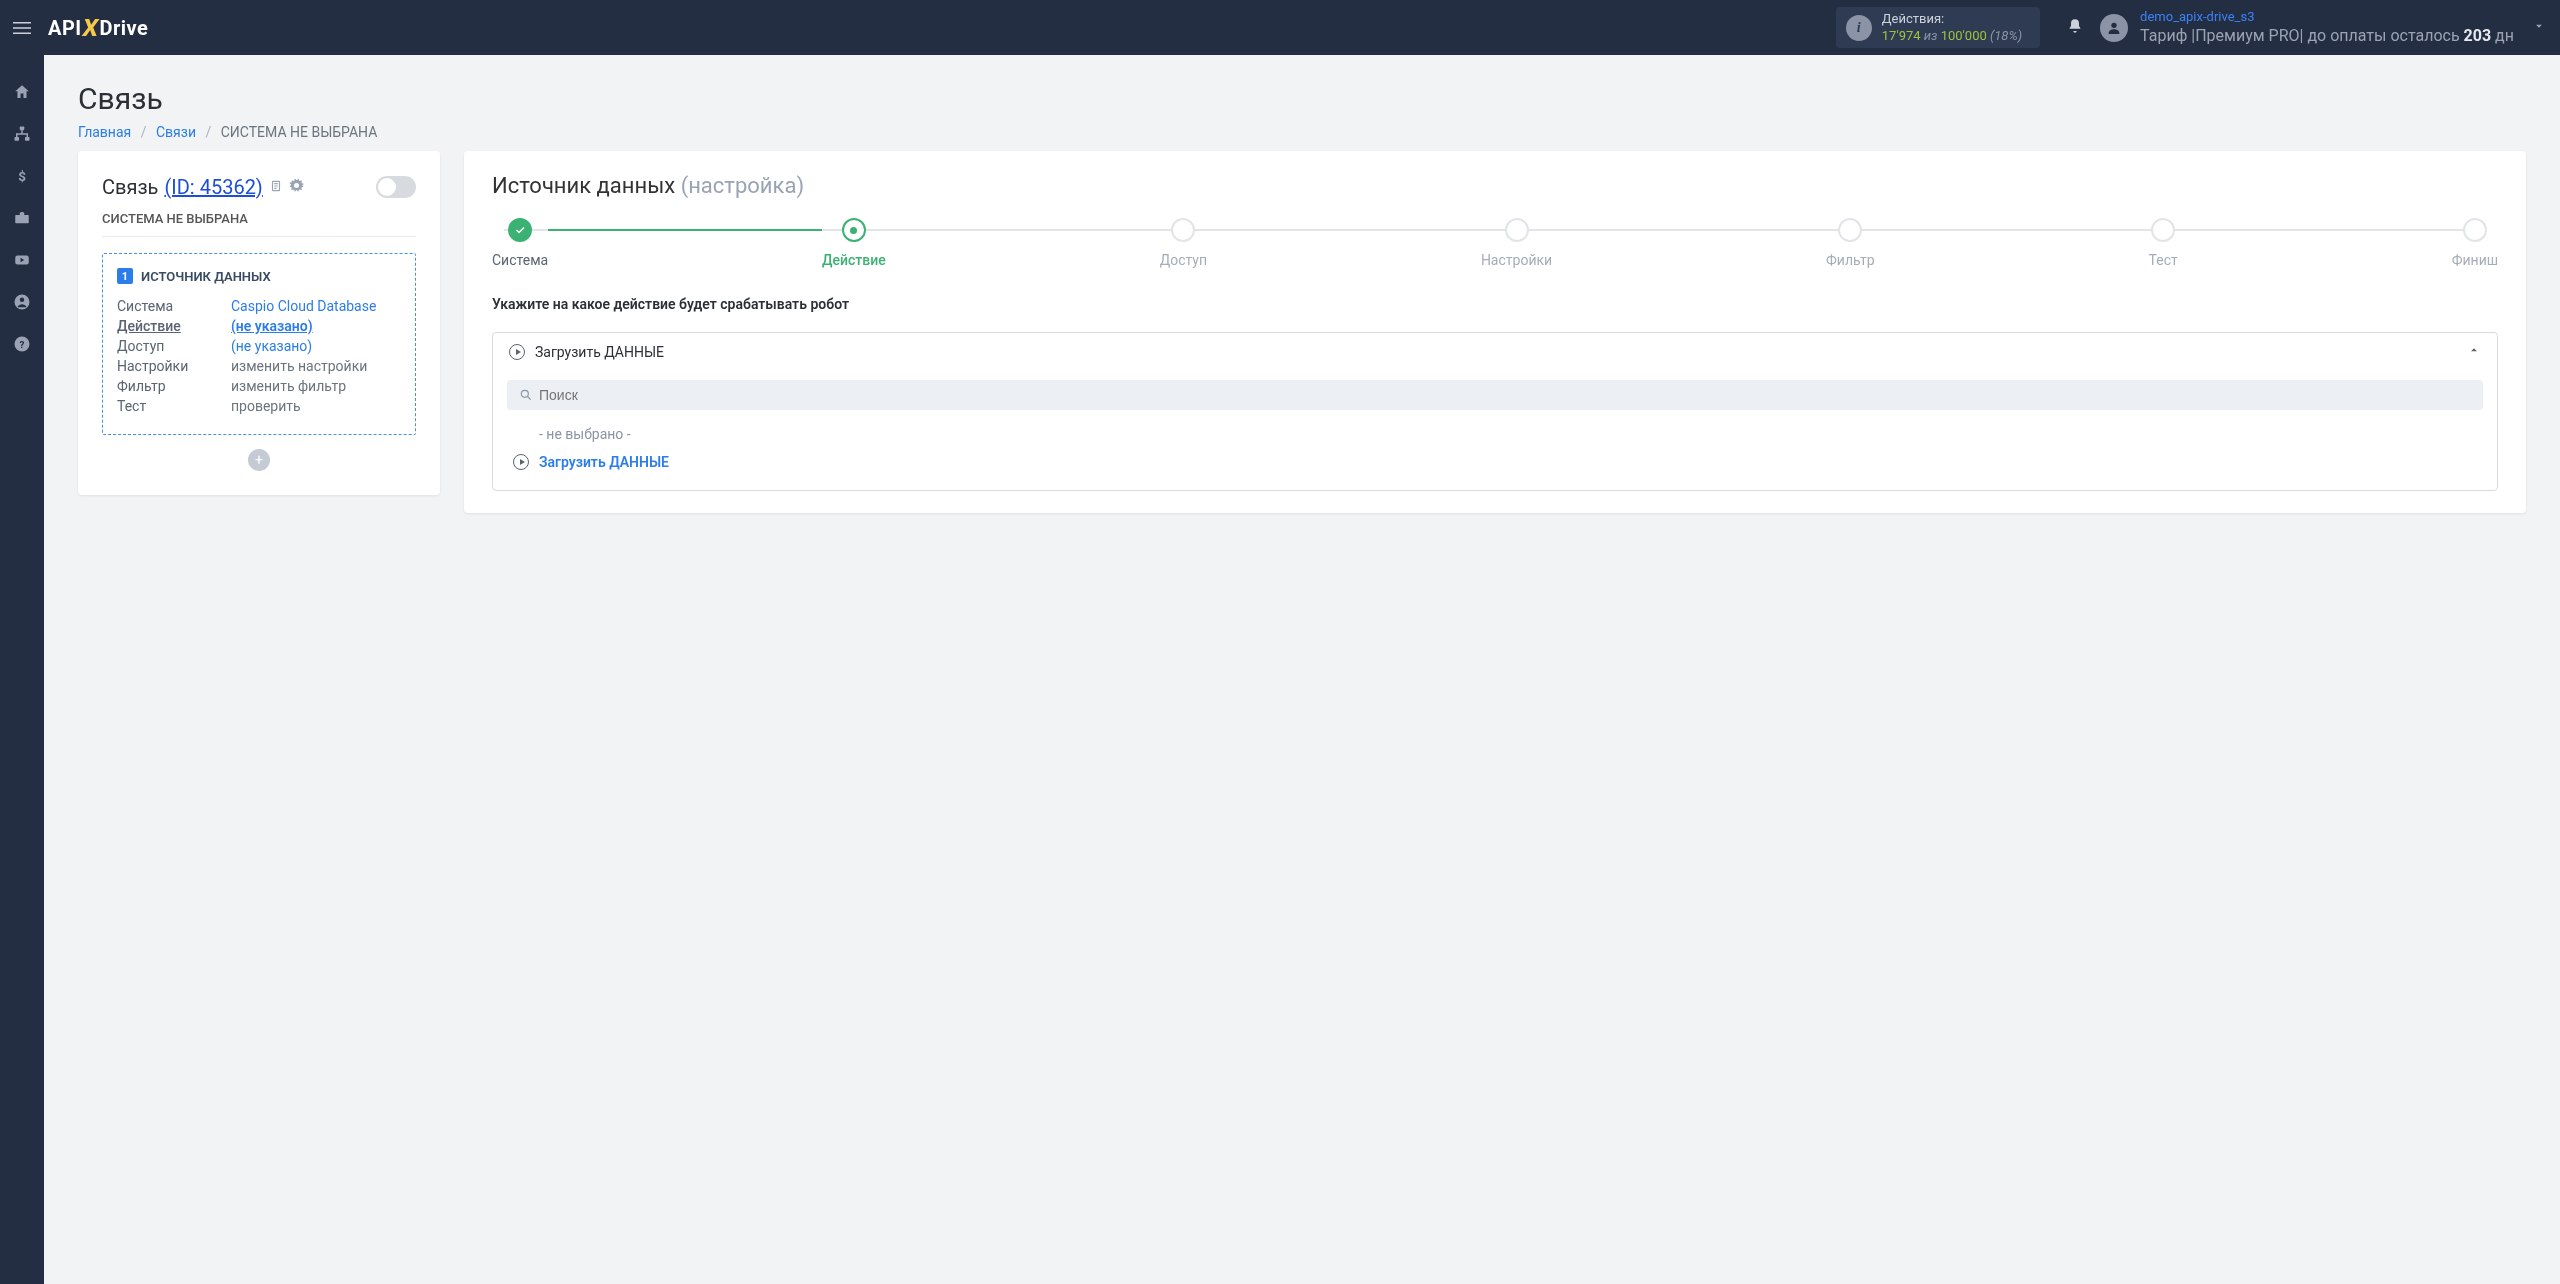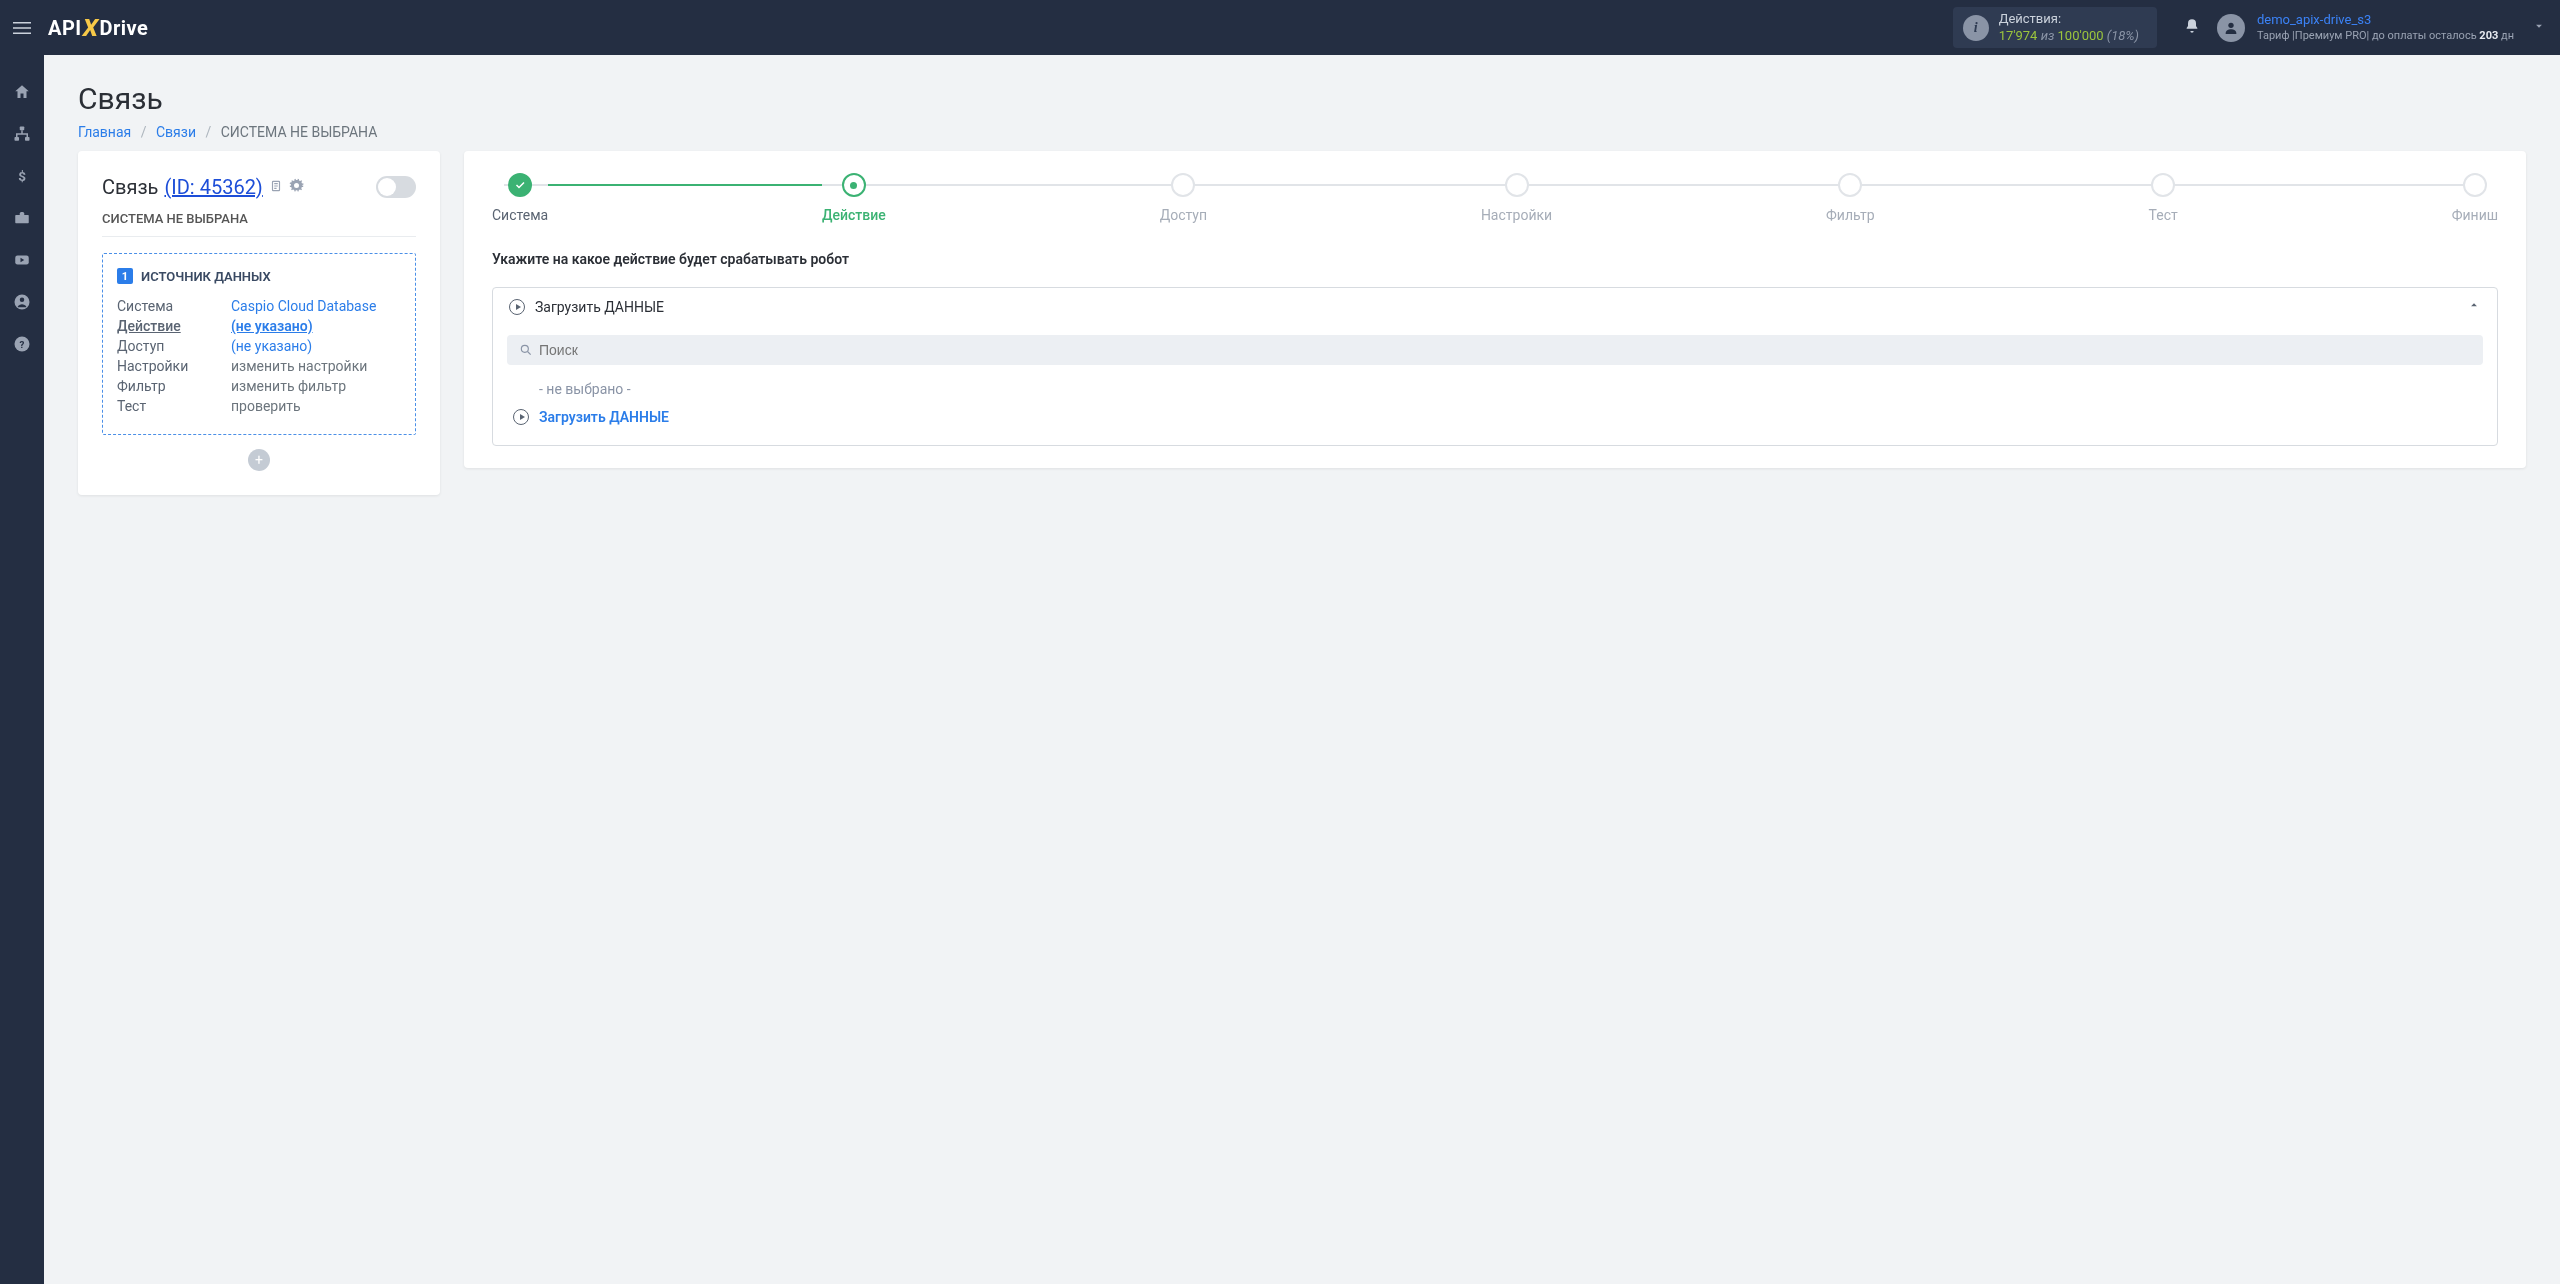--- a/index.html
+++ b/index.html
@@ -16,21 +16,21 @@
 .actions-badge .txt .a1 { color: #cbd2dc; }
 .actions-badge .txt .used { color: #9bc53d; }
 .actions-badge .txt .of { color: #8a94a6; font-style: italic; }
 .actions-badge .txt .total { color: #9bc53d; }
 .actions-badge .txt .pct { color: #8a94a6; font-style: italic; }
 .bell { width: 34px; text-align: center; color: #cbd2dc; cursor: pointer; }
 .user-block { display: flex; align-items: center; gap: 12px; margin-left: 8px; margin-right: 18px; cursor: pointer; }
 .avatar-circle { width: 28px; height: 28px; border-radius: 50%; background: #8a94a6; display: flex; align-items: center; justify-content: center; }
 .user-texts { font-size: 13px; line-height: 1.3; }
 .user-texts .uname { color: #3b82f6; }
-.user-texts .tariff { color: #9aa3b3; font-size: 11px; }
+.user-texts .tariff { color: #9aa3b3; font-size: 16px; }
 .user-texts .tariff b { color: #e6e9ef; font-weight: 700; }
 .chev { color: #9aa3b3; margin-left: auto; padding-right: 14px; cursor: pointer; }
 .sidebar { position: fixed; top: 55px; left: 0; bottom: 0; width: 44px; background: #242e42; display: flex; flex-direction: column; align-items: center; padding-top: 16px; gap: 0; }
 .sidebar .nav-item { width: 44px; height: 42px; display: flex; align-items: center; justify-content: center; color: #9aa3b3; cursor: pointer; }
 .sidebar svg { width: 18px; height: 18px; }
 .main { margin-left: 44px; margin-top: 55px; padding: 26px 34px; flex: 1; }
 .page-title { font-size: 30px; font-weight: 400; color: #2b2f36; margin-bottom: 8px; }
 .breadcrumb { font-size: 14px; color: #6c757d; margin-bottom: 11px; }
 .breadcrumb a { color: #2b7de9; text-decoration: none; }
 .breadcrumb .sep { color: #adb5bd; margin: 0 6px; }
@@ -235,20 +235,23 @@
           </div>
         <div class="kv">
             <span class="k">Тест</span>
             <span class="v">проверить</span>
           </div>
       </div>
       <div class="add-btn">+</div>
     </div>
 
     <div class="card right-card">
+      <div class="right-title">
+        <span>Источник данных </span><span class="sub">(настройка)</span>
+      </div>
 
       <div class="stepper">
         <div class="step done">
           <div class="step-circle">
               <svg width="12" height="12" viewBox="0 0 24 24" fill="none" stroke="#fff" stroke-width="3">
                 <path d="M5 12l5 5L20 7"></path>
               </svg>
             </div>
           <div class="step-label">Система</div>
         </div>

